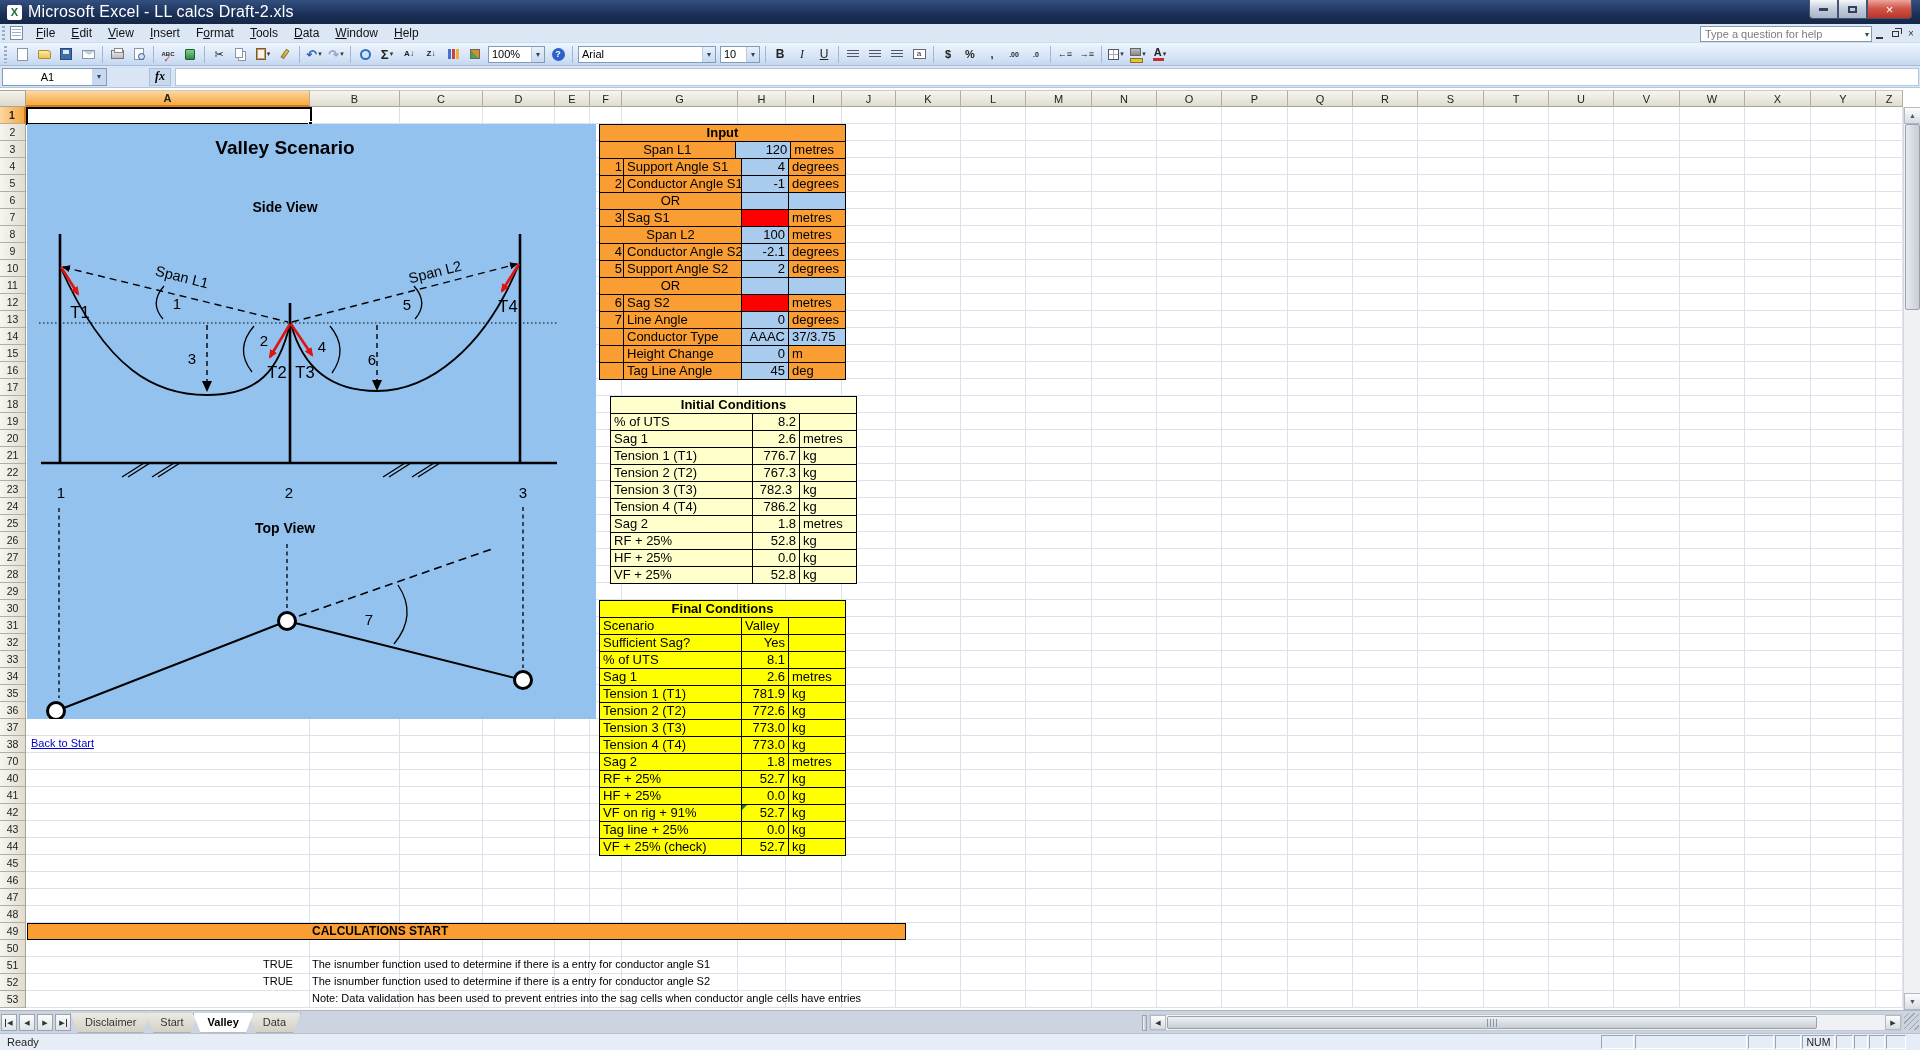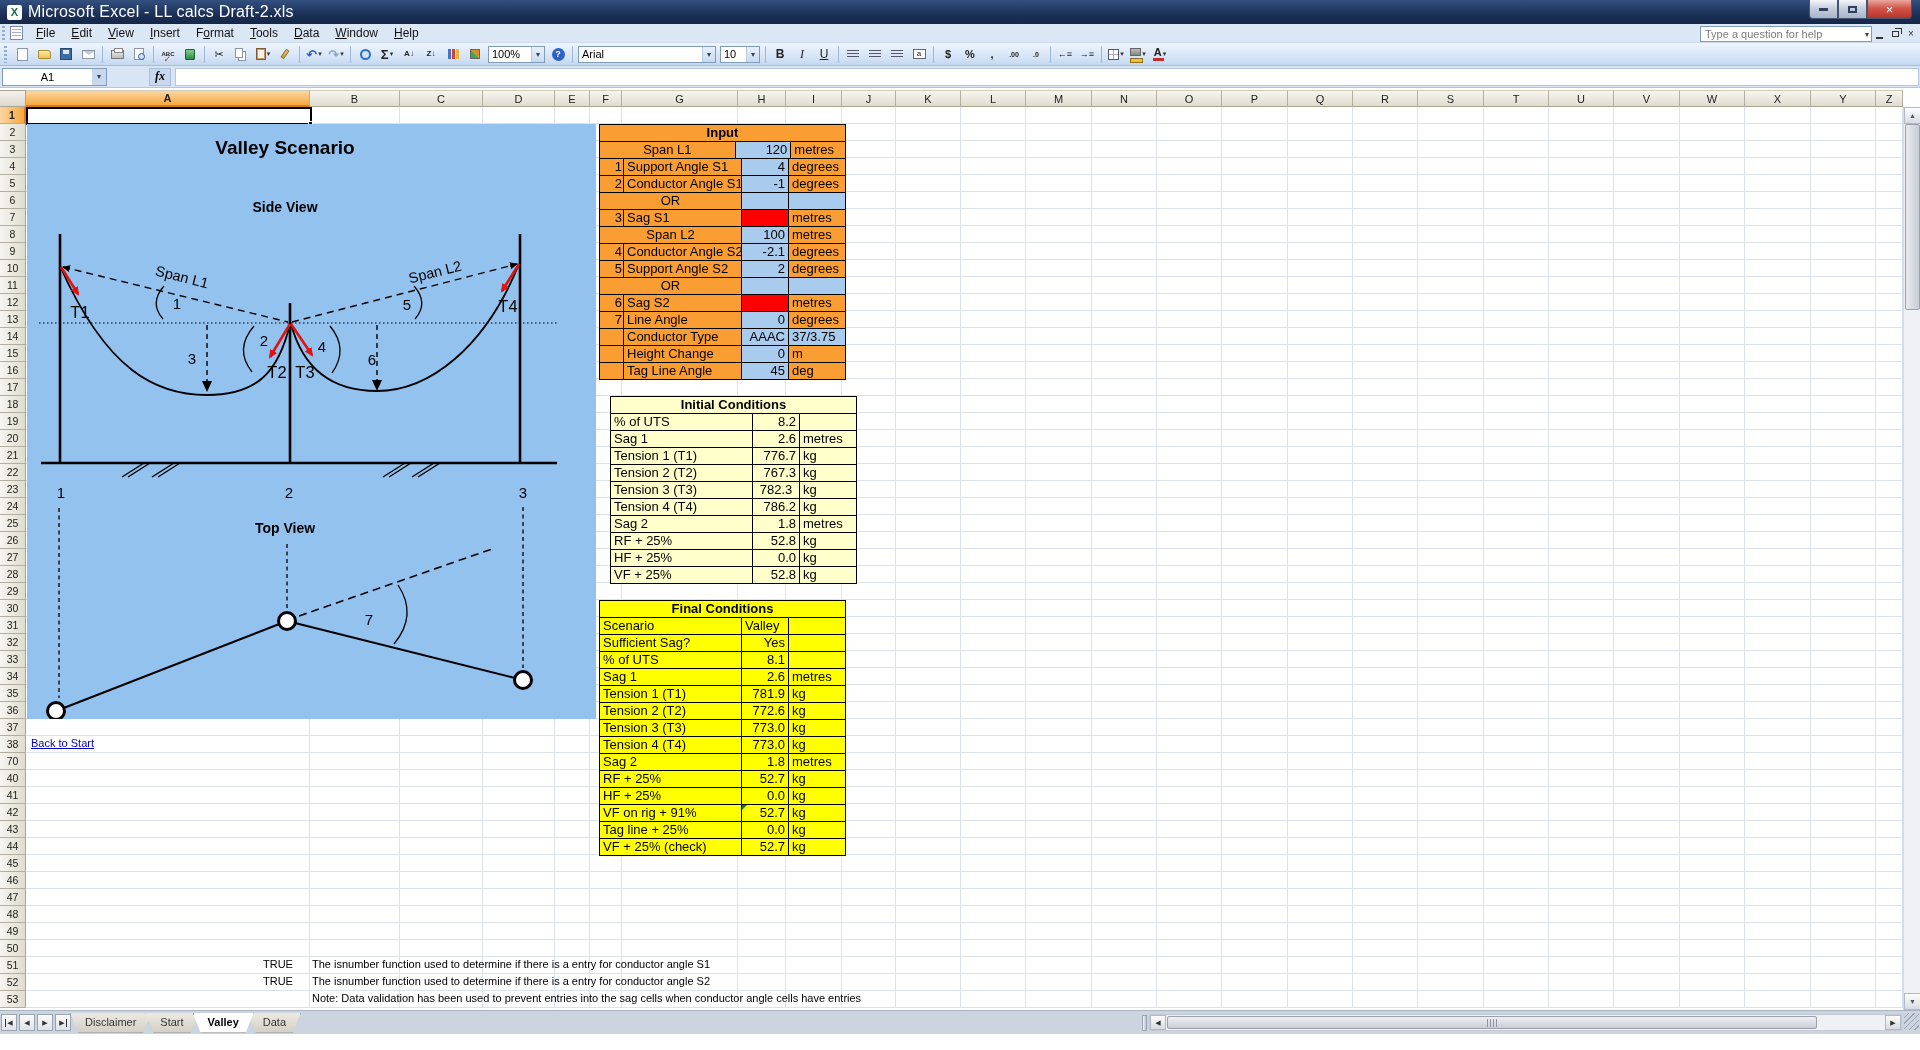--- a/index.html
+++ b/index.html
@@ -792,20 +792,21 @@
           <div class="xcell unit bg-yel" style="width: 57px;">kg</div>
         </div>
         <div class="xrow">
           <div class="xcell bg-yel" style="width: 142px;">VF + 25% (check)</div>
           <div class="xcell val bg-yel" style="width: 47px;">52.7</div>
           <div class="xcell unit bg-yel" style="width: 57px;">kg</div>
         </div>
       </div>
 
     <div id="back-link">Back to Start</div>
+    <div id="calc-banner"><span>CALCULATIONS START</span></div>
     <div id="true-notes">
         <div class="true-val" style="left: 222px; top: 851px;">TRUE</div>
         <div class="note-text" style="top: 851px;">The isnumber function used to determine if there is a entry for conductor angle S1</div>
         <div class="true-val" style="left: 222px; top: 868px;">TRUE</div>
         <div class="note-text" style="top: 868px;">The isnumber function used to determine if there is a entry for conductor angle S2</div>
       </div>
     <div class="note-text" style="top:885px;">Note: Data validation has been used to prevent entries into the sag cells when conductor angle cells have entries</div>
   </div>
 
   <div id="vscroll">
@@ -839,14 +840,28 @@
       <div class="harrow">◀</div>
       <div id="hthumb">
           <div class="grip"></div>
         </div>
       <div class="harrow right">▶</div>
     </div>
     <div style="width:18px"></div>
   </div>
   <div id="corner-grip" style="position:absolute;right:1px;top:1013px;"></div>
 
+  <div id="statusbar">
+    <span id="status-mode">Ready</span>
+    <div id="status-panels">
+        <div class="spanel" style="width: 33px;"></div>
+        <div class="spanel" style="width: 112px;"></div>
+        <div class="spanel" style="width: 26px;"></div>
+        <div class="spanel" style="width: 26px;"></div>
+        <div class="spanel" style="width: 33px;">NUM</div>
+        <div class="spanel" style="width: 17px;"></div>
+        <div class="spanel" style="width: 14px;"></div>
+        <div class="spanel" style="width: 16px;"></div>
+        <div class="spanel" style="width: 20px;"></div>
+      </div>
+  </div>
 
 </div>
 
 </body></html>

